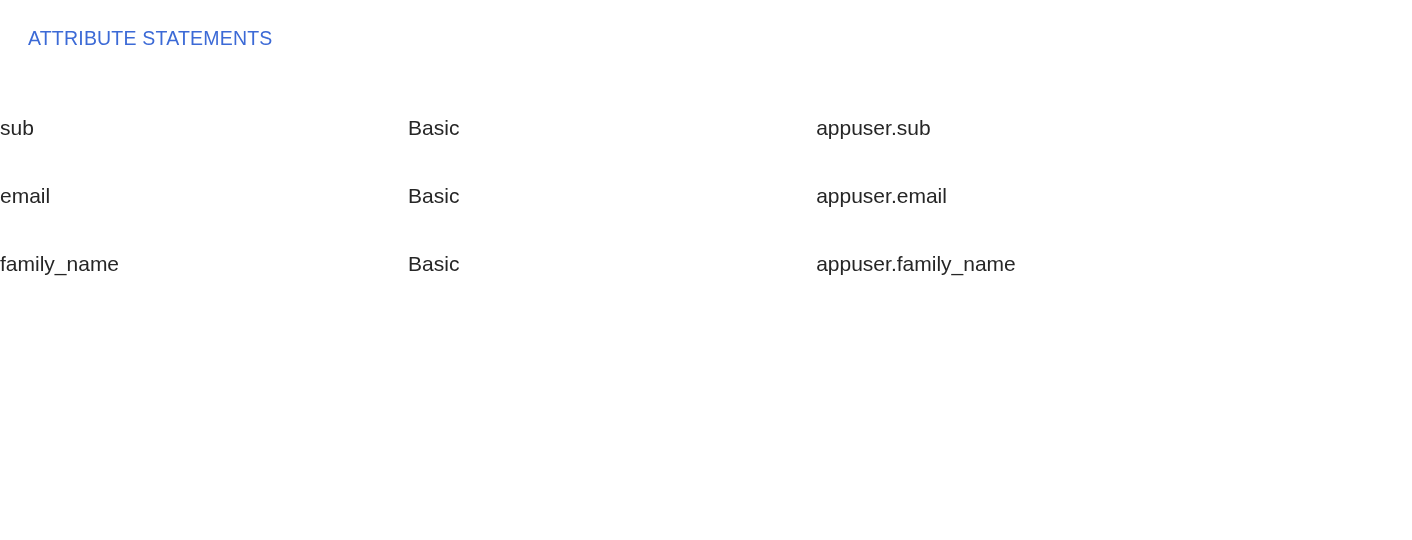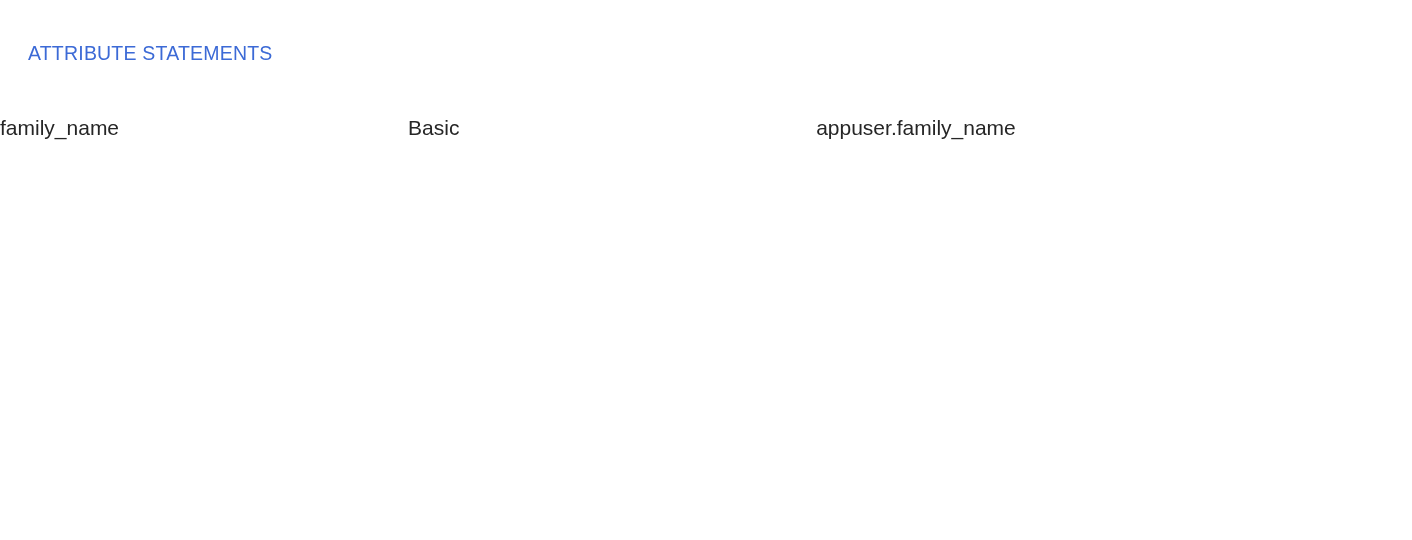--- a/index.html
+++ b/index.html
@@ -19,21 +19,21 @@
     position: relative;
     width: 1412px;
     height: 540px;
     background: #ffffff;
   }
 
   
   .section-heading {
     position: absolute;
     left: 28px;
-    top: 40px;
+    top: 25px;
     font-size: 19.5px;
     line-height: 26px;
     letter-spacing: 0.2px;
     color: #3c6ad6;
     font-weight: 400;
     white-space: nowrap;
   }
 
   
   .attr-table {
@@ -88,20 +88,30 @@
       <col class="col-format">
       <col class="col-value">
     </colgroup>
     <thead>
       <tr>
         <th colspan="3" style="height:94px;padding:0;"></th>
       </tr>
     </thead>
     <tbody>
       <tr>
+        <td class="cell-pad-1">sub</td>
+        <td class="cell-pad-2">Basic</td>
+        <td class="cell-pad-3">appuser.sub</td>
+      </tr>
+      <tr>
+        <td class="cell-pad-1">email</td>
+        <td class="cell-pad-2">Basic</td>
+        <td class="cell-pad-3">appuser.email</td>
+      </tr>
+      <tr>
         <td class="cell-pad-1">family_name</td>
         <td class="cell-pad-2">Basic</td>
         <td class="cell-pad-3">appuser.family_name</td>
       </tr>
     </tbody>
   </table>
 
 </div>
 
 </body></html>

